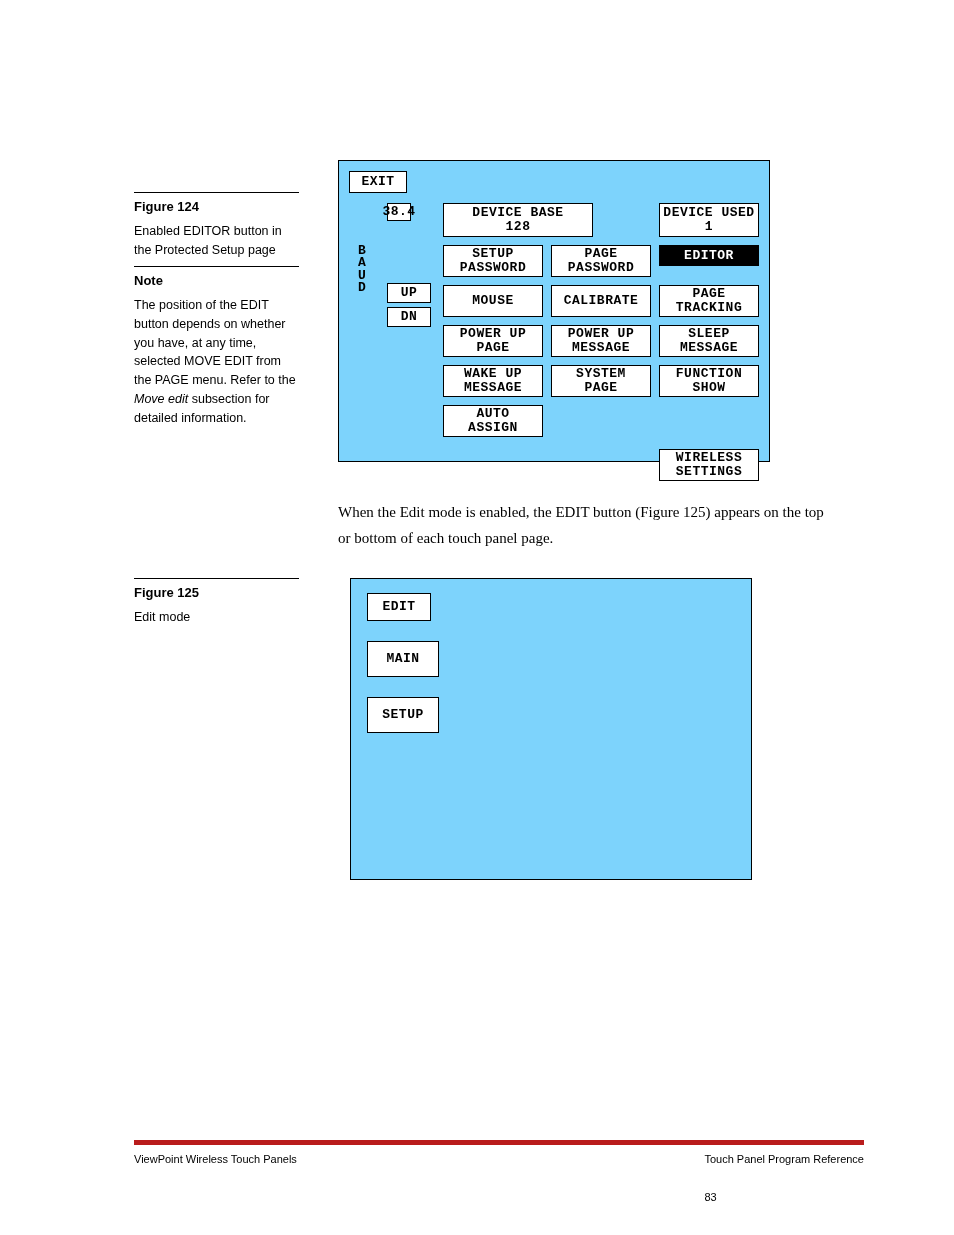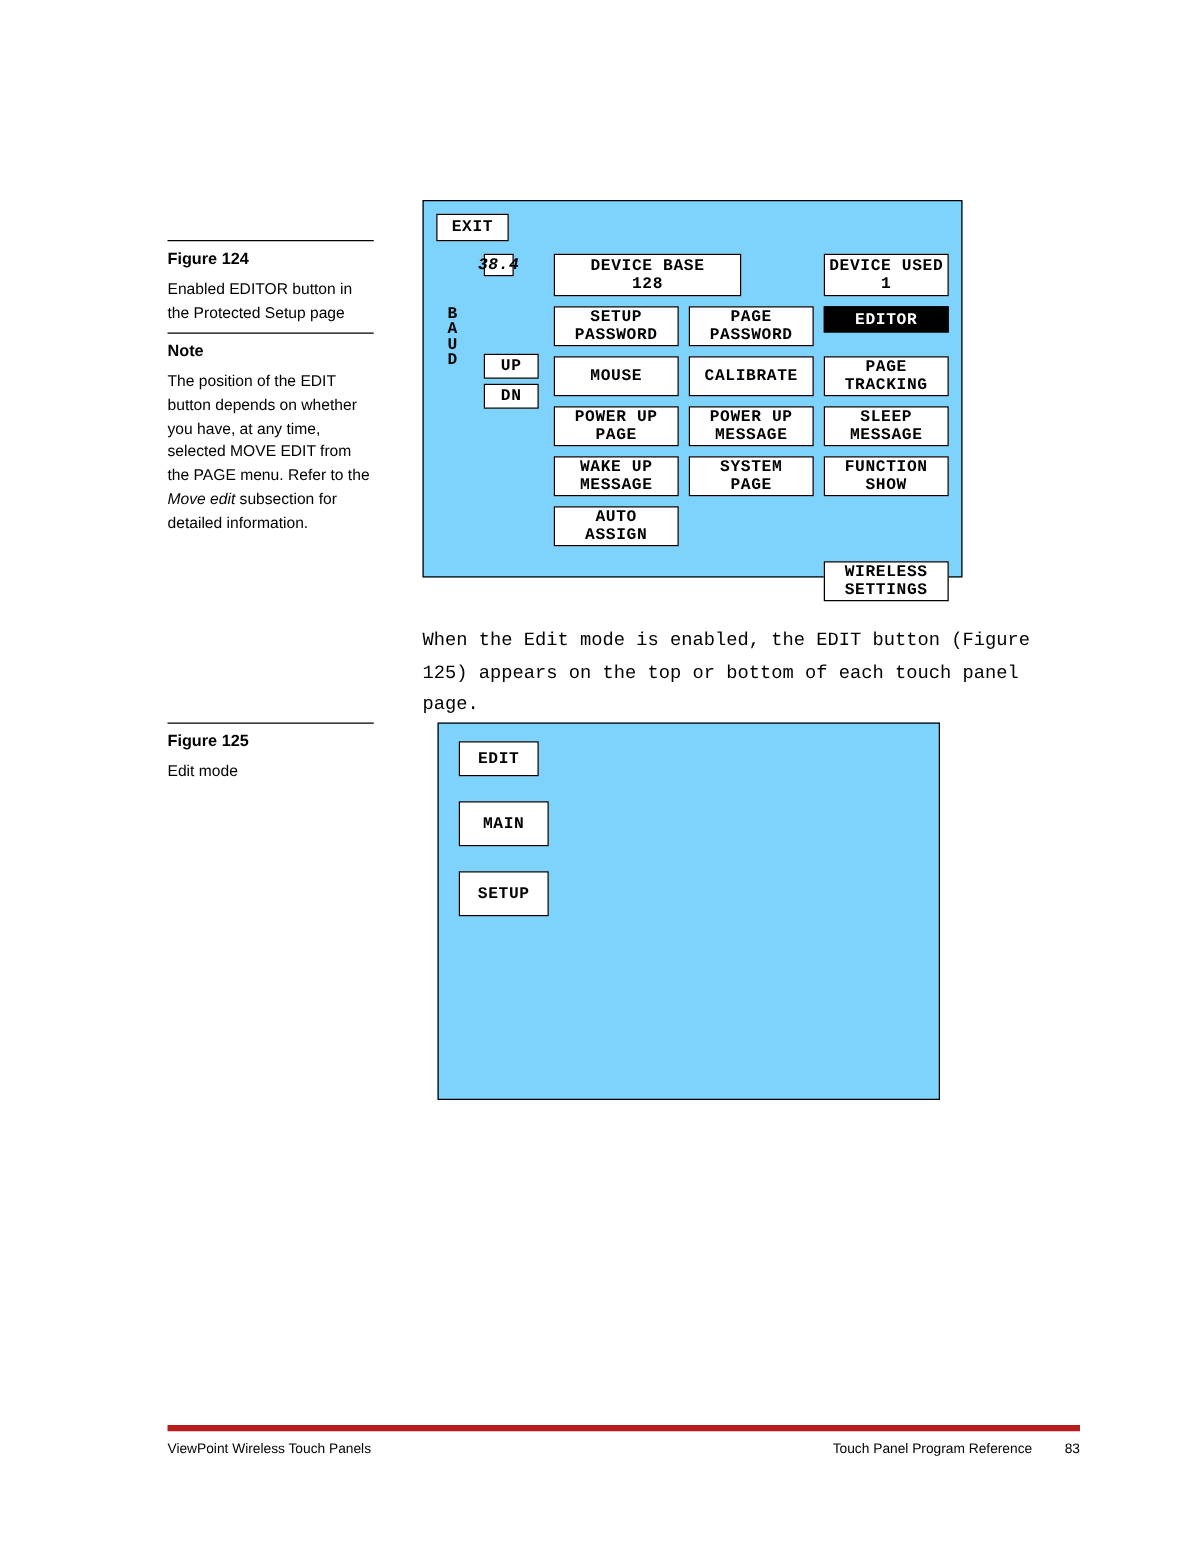--- a/index.html
+++ b/index.html
@@ -42,21 +42,21 @@
   .note   { top: 266px; }
   .fig125 { top: 578px; }
 
   
   .main {
     position: absolute;
     left: 338px;
     width: 490px;
   }
   .bodytext {
-    font-family: Liberation Mono, monospace;
+    font-family: Liberation Serif, serif;
     font-size: 15px;
     line-height: 1.7;
   }
   .para1 { top: 500px; }
 
   
   .panel {
     position: absolute;
     border: 1.5px solid #000;
     background: #7dd3fc;
@@ -110,21 +110,21 @@
   
   .footer {
     position: absolute;
     left: 134px; right: 90px; top: 1140px;
     border-top: 5px solid #b91c1c;
     padding-top: 8px;
     font-size: 11px;
     display: flex;
     justify-content: space-between;
   }
-  .footer .right { display: flex; gap: 26px; }
+  .footer .right { display: flex; gap: 26px; flex-direction: column; }
   .pagenum { font-size: 11px; }
 </style>
 </head>
 <body>
 
 <div class="page">
 
   <div class="side fig124">
     <div class="side-rule"></div>
     <h4>Figure 124</h4>
@@ -136,21 +136,21 @@
     <h4>Note</h4>
     <p>
       <span>The position of the EDIT button depends on whether you have, at any time, selected MOVE EDIT from the PAGE menu. Refer to the </span><span class="italic">Move edit</span><span> subsection for detailed information.</span>
     </p>
   </div>
 
   <div class="panel panel124">
 
     <div class="btn lcd" style="left:10px; top:10px; width:58px; height:22px;">EXIT</div>
 
-    <div class="btn lcd" style="left:48px; top:42px; width:24px; height:18px;font-style:italic;">38.4</div>
+    <div class="btn lcd" style="left:48px; top:42px; width:24px; height:18px;">38.4</div>
 
     <div class="baud">
       <div>B</div>
         <div>A</div>
         <div>U</div>
         <div>D</div>
     </div>
 
     <div class="btn lcd" style="left:48px; top:122px; width:44px; height:20px;">UP</div>
     <div class="btn lcd" style="left:48px; top:146px; width:44px; height:20px;">DN</div>

